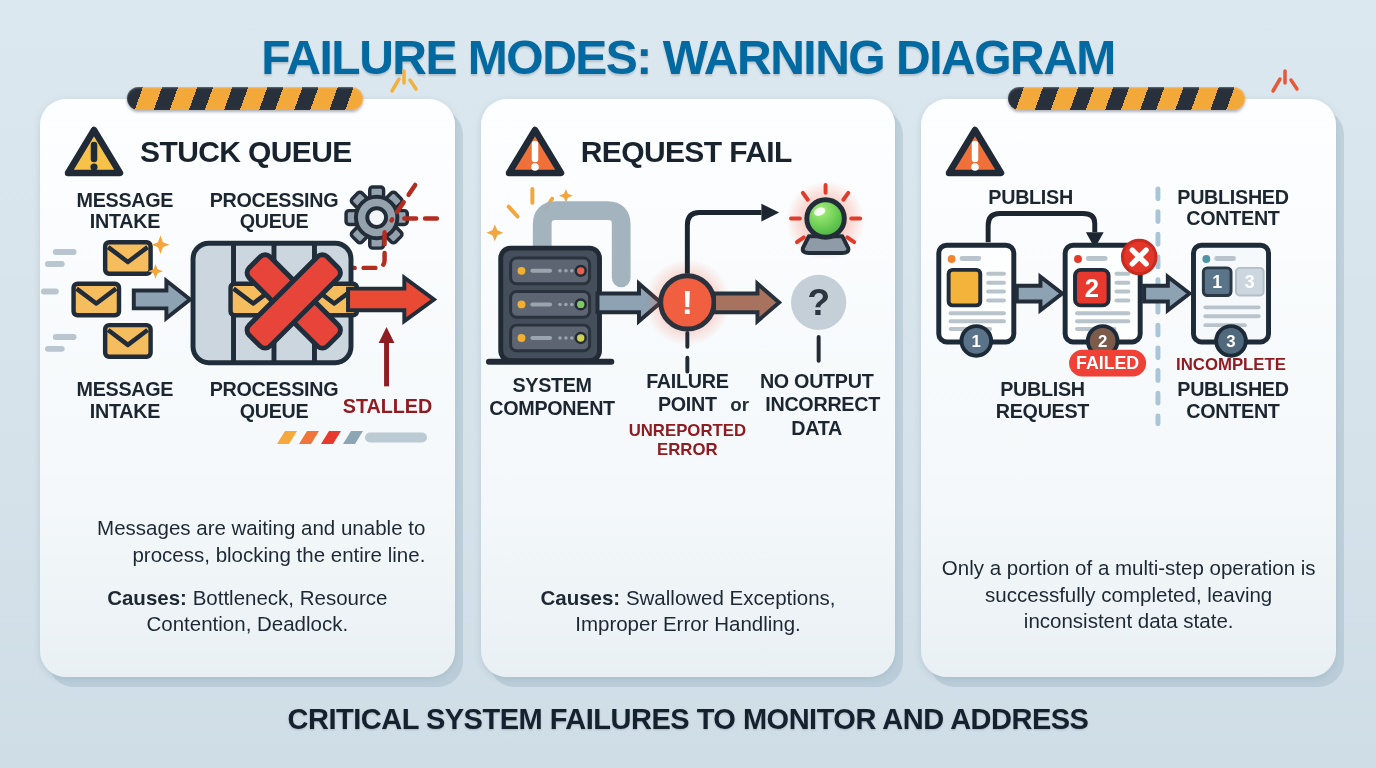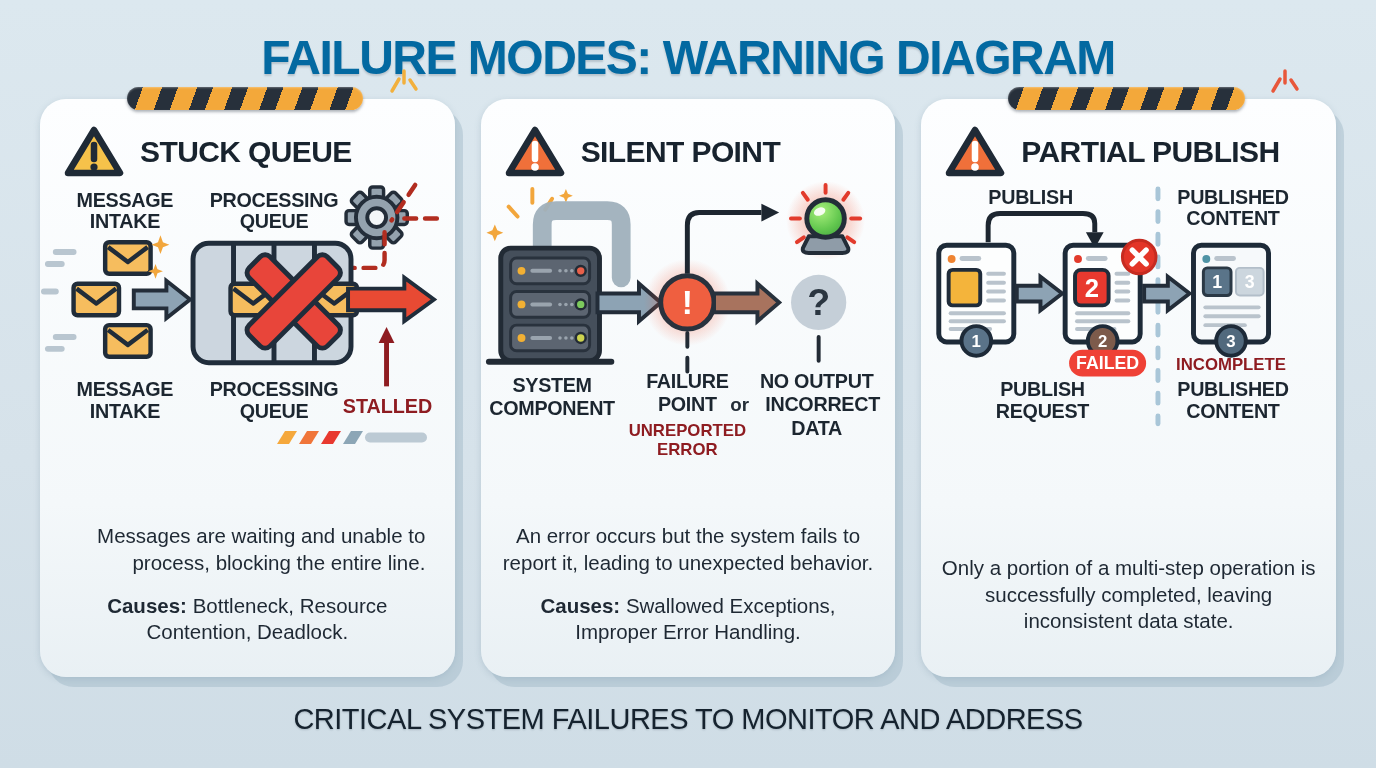--- a/index.html
+++ b/index.html
@@ -25,27 +25,27 @@
     background:repeating-linear-gradient(110deg,#27303b 0 15px,#f3a83a 15px 33px);
     box-shadow:0 2px 3px rgba(30,40,55,.35), inset 0 1px 2px rgba(255,255,255,.3);
   }
   .bar-spark{position:absolute;top:-34px;right:34px;}
   .card-header{display:flex;align-items:center;gap:16px;padding:8px 20px 0 24px;}
   .card-title{font-size:30px;font-weight:800;letter-spacing:-0.6px;color:#18232e;margin:0;}
   .diagram{display:block;width:100%;margin-top:2px;}
   .slash-divider{display:flex;justify-content:flex-end;padding-right:26px;margin-top:0px;}
   .text-block{margin-top:auto;padding:0 16px 26px;text-align:center;}
   .desc{font-size:20.5px;line-height:1.3;margin:0 auto 16px;color:#1e2833;}
-  .causes{font-size:20.5px;line-height:1.3;margin:5px auto;color:#1e2833;}
+  .causes{font-size:20.5px;line-height:1.3;margin:13px auto;color:#1e2833;}
   .causes b{font-weight:800;}
   .p1 .desc{max-width:356px;text-align:right;} .p1 .causes{max-width:330px;}
   .p2 .desc{max-width:372px;} .p2 .causes{max-width:352px;text-align:center;}
   .p3 .desc{max-width:392px;} .p3 .causes{max-width:372px;}
   .page-footer{
-    text-align:center;margin-top:26px;font-size:29px;font-weight:400;
+    text-align:center;margin-top:26px;font-size:29px;font-weight:700;
     letter-spacing:-0.5px;color:#15222e;text-shadow:0 1px 2px rgba(20,35,50,.2);
   }
   svg text{font-family:"Liberation Sans",sans-serif;}
   .dlabel{font-size:20px;font-weight:800;fill:#1c2630;letter-spacing:-0.3px;text-anchor:middle;}
   .dlabel-red{font-size:17px;font-weight:800;fill:#8e1c21;text-anchor:middle;}
   .dlabel-or{font-size:19px;font-weight:700;fill:#242e38;text-anchor:middle;}
   .stalled-label{font-size:20px;font-weight:800;fill:#8e1c21;text-anchor:middle;}
   .dnum{font-weight:800;fill:#ffffff;text-anchor:middle;}
 </style>
 </head>
@@ -205,21 +205,21 @@
     </div>
   </div>
 
   <div class="card p2">
     <div class="card-header">
       <svg width="60" height="54" viewBox="0 0 60 54">
         <polygon points="30,5 56,48 4,48" fill="#f0703a" stroke="#1f2a36" stroke-width="6.5" stroke-linejoin="round"></polygon>
         <line x1="30" y1="19" x2="30" y2="34" stroke="#ffffff" stroke-width="6.5" stroke-linecap="round"></line>
         <circle cx="30" cy="42" r="3.8" fill="#ffffff"></circle>
       </svg>
-      <h2 class="card-title">SILENT POINT</h2>
+      <h2 class="card-title">REQUEST FAIL</h2>
     </div>
 
     <svg class="diagram" viewBox="0 0 420 286">
 
       <g stroke="#f2a63c" stroke-width="4" stroke-linecap="round" fill="none">
         <path d="M28 26 L37 36"></path>
           <path d="M52 8 L52 22"></path>
           <path d="M72 18 L65 29"></path>
       </g>
       <path d="M14 44 L16.5 50 L22.5 52.5 L16.5 55 L14 61 L11.5 55 L5.5 52.5 L11.5 50 Z" fill="#f2a63c"></path>
@@ -298,21 +298,20 @@
       <text class="dlabel" x="209" y="233">POINT</text>
       <text class="dlabel-red" x="209" y="258">UNREPORTED</text>
       <text class="dlabel-red" x="209" y="278">ERROR</text>
       <text class="dlabel-or" x="262" y="233">or</text>
       <text class="dlabel" x="340" y="210">NO OUTPUT</text>
       <text class="dlabel" x="346" y="233">INCORRECT</text>
       <text class="dlabel" x="340" y="257">DATA</text>
     </svg>
 
     <div class="text-block">
-      <p class="desc">An error occurs but the system fails to report it, leading to unexpected behavior.</p>
       <p class="causes">
         <b>Causes:</b>
         <span>Swallowed Exceptions, Improper Error Handling.</span>
       </p>
     </div>
   </div>
 
   <div class="card p3">
     <div class="hazard-bar"></div>
     <svg class="bar-spark" width="34" height="30" viewBox="0 0 34 30">
@@ -322,21 +321,20 @@
           <path d="M29 24 L23 15"></path>
       </g>
     </svg>
 
     <div class="card-header">
       <svg width="60" height="54" viewBox="0 0 60 54">
         <polygon points="30,5 56,48 4,48" fill="#f0703a" stroke="#1f2a36" stroke-width="6.5" stroke-linejoin="round"></polygon>
         <line x1="30" y1="19" x2="30" y2="34" stroke="#ffffff" stroke-width="6.5" stroke-linecap="round"></line>
         <circle cx="30" cy="42" r="3.8" fill="#ffffff"></circle>
       </svg>
-      <h2 class="card-title">PARTIAL PUBLISH</h2>
     </div>
 
     <svg class="diagram" viewBox="0 0 420 252">
 
       <text class="dlabel" x="111" y="23">PUBLISH</text>
       <text class="dlabel" x="316" y="23">PUBLISHED</text>
       <text class="dlabel" x="316" y="45">CONTENT</text>
 
       <line x1="240" y1="8" x2="240" y2="246" stroke="#a9c6d8" stroke-width="5" stroke-dasharray="10 13" stroke-linecap="round"></line>
 

